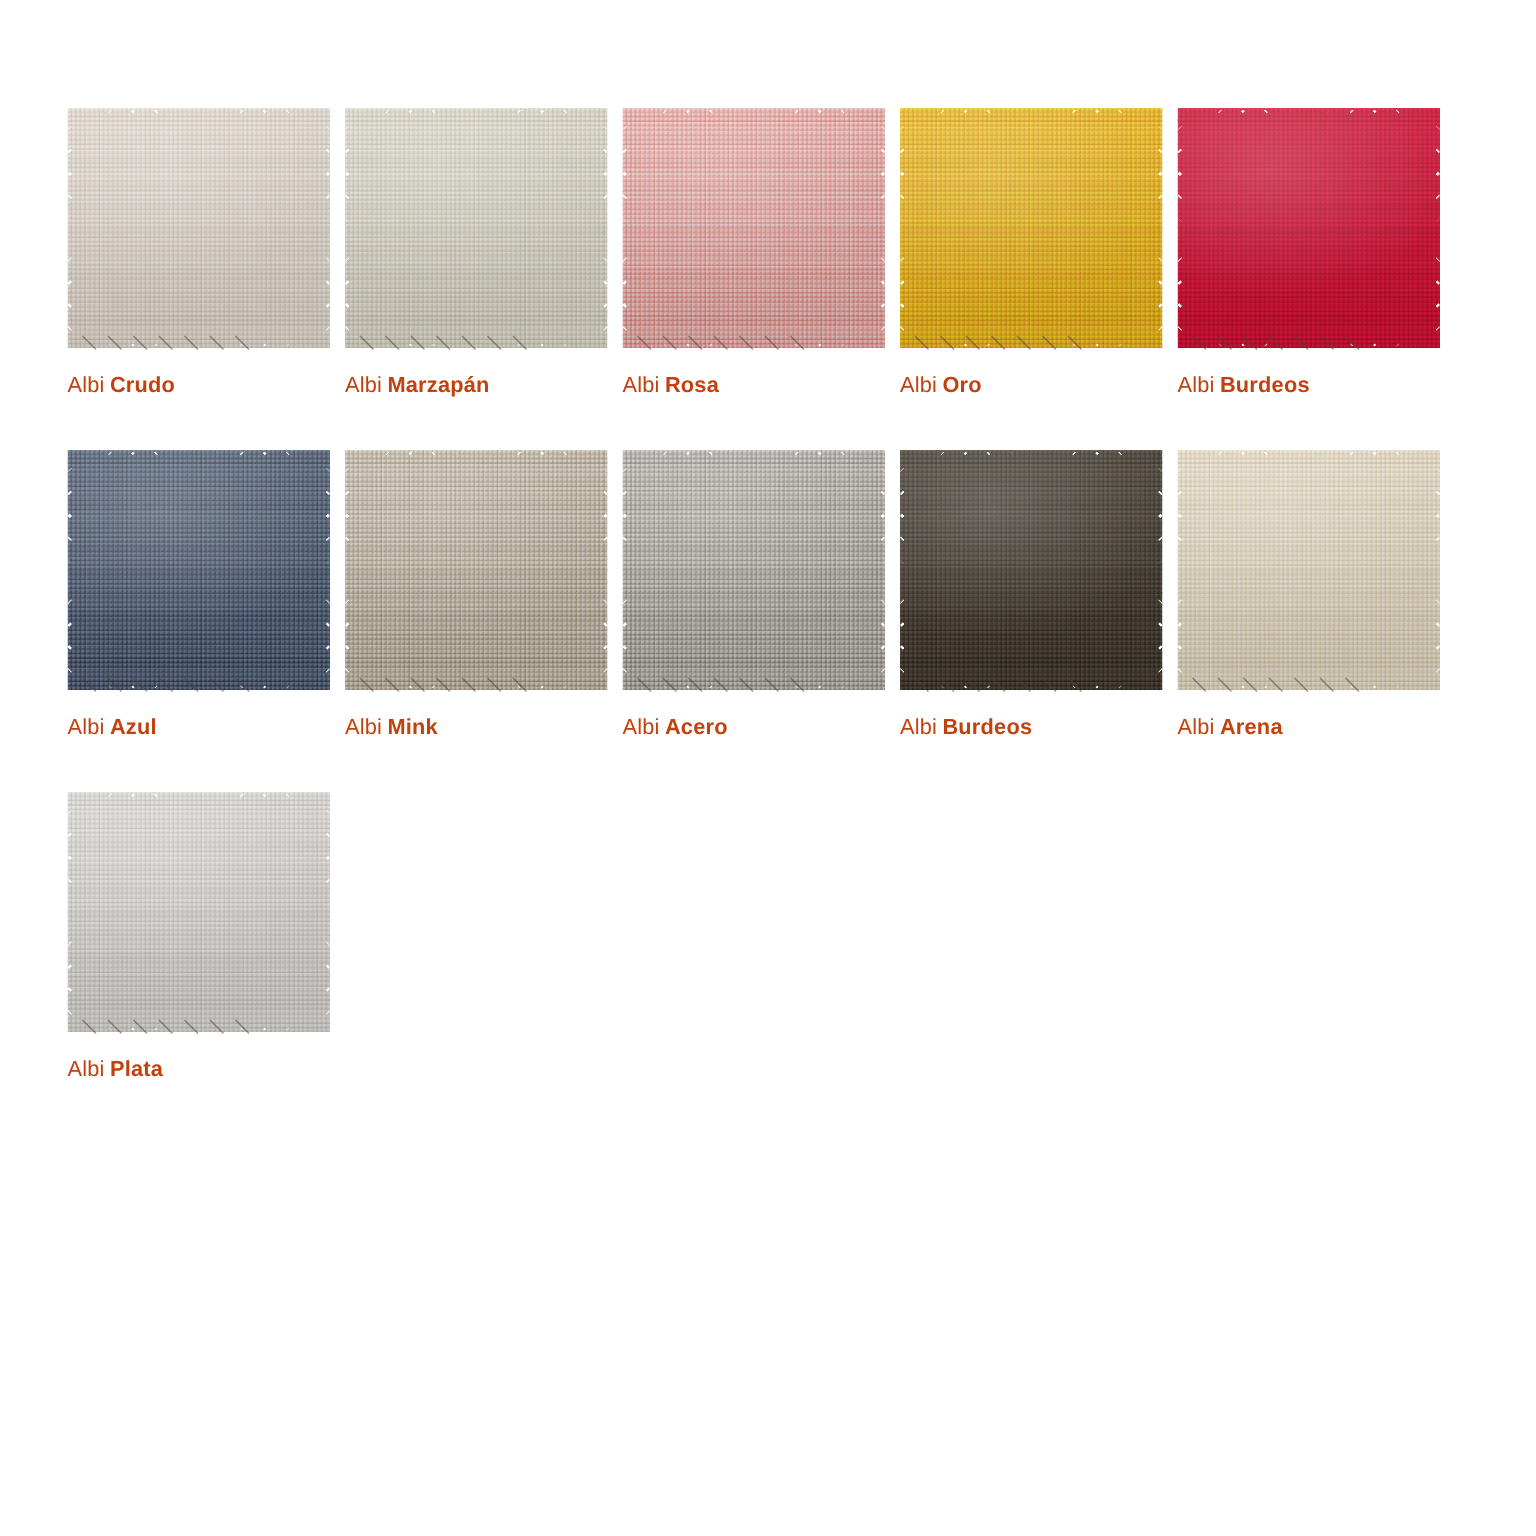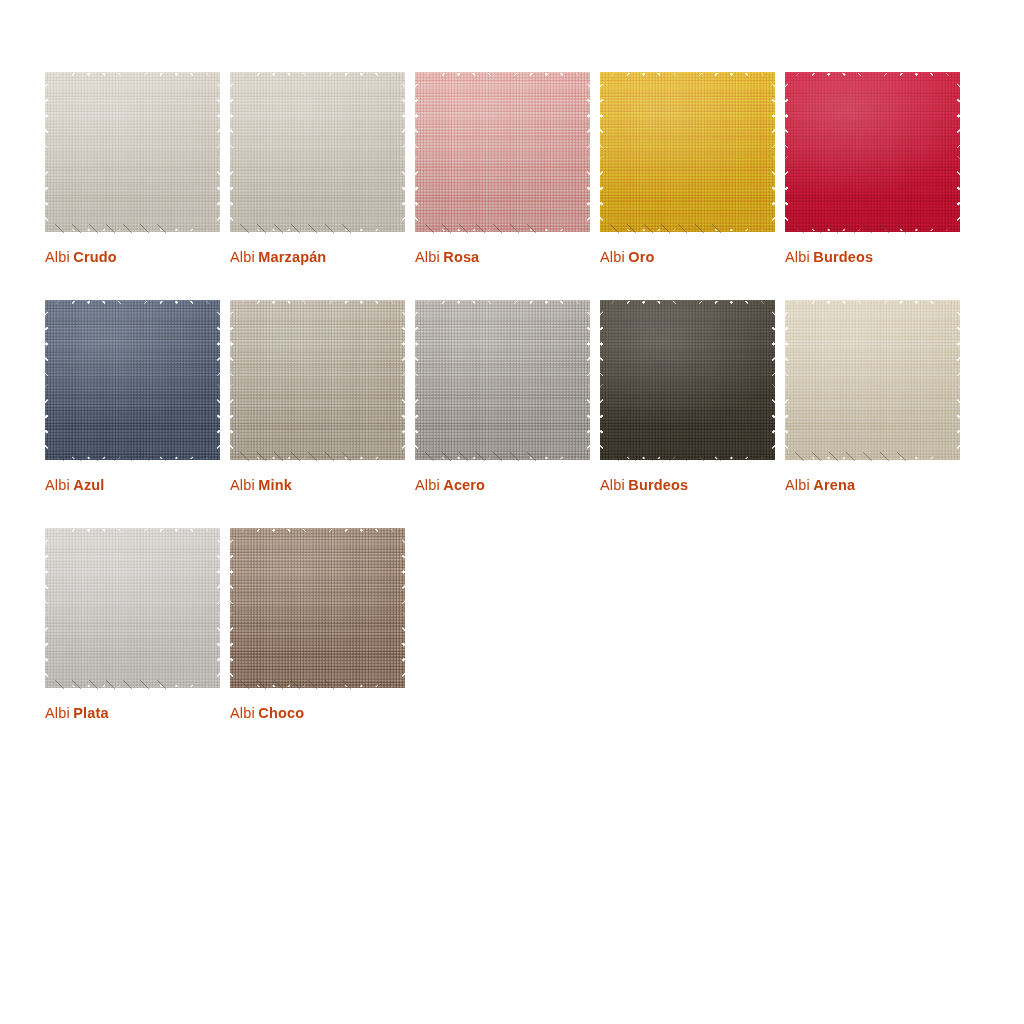--- a/index.html
+++ b/index.html
@@ -327,32 +327,14 @@
             <line x1="21" y1="1" x2="30" y2="10" stroke="#4a4038" stroke-width="0.9"></line>
             <line x1="38" y1="1" x2="47" y2="10" stroke="#4a4038" stroke-width="0.9"></line>
             <line x1="55" y1="1" x2="64" y2="10" stroke="#4a4038" stroke-width="0.9"></line>
             <line x1="72" y1="1" x2="81" y2="10" stroke="#4a4038" stroke-width="0.9"></line>
             <line x1="89" y1="1" x2="98" y2="10" stroke="#4a4038" stroke-width="0.9"></line>
             <line x1="106" y1="1" x2="115" y2="10" stroke="#4a4038" stroke-width="0.9"></line>
           </svg>
         </div>
         <div class="swatch-label"><span class="brand">Albi</span><span class="tone">Plata</span></div>
       </div>
-      <div class="swatch-cell">
-        <div class="swatch-chip">
-          <div class="chip-body" style="--fabric: #8d7362;">
-            <div class="chip-weave"></div>
-            <div class="chip-sheen"></div>
-          </div>
-          <svg class="chip-threads" viewBox="0 0 120 12">
-            <line x1="4" y1="1" x2="13" y2="10" stroke="#4a4038" stroke-width="0.9"></line>
-            <line x1="21" y1="1" x2="30" y2="10" stroke="#4a4038" stroke-width="0.9"></line>
-            <line x1="38" y1="1" x2="47" y2="10" stroke="#4a4038" stroke-width="0.9"></line>
-            <line x1="55" y1="1" x2="64" y2="10" stroke="#4a4038" stroke-width="0.9"></line>
-            <line x1="72" y1="1" x2="81" y2="10" stroke="#4a4038" stroke-width="0.9"></line>
-            <line x1="89" y1="1" x2="98" y2="10" stroke="#4a4038" stroke-width="0.9"></line>
-            <line x1="106" y1="1" x2="115" y2="10" stroke="#4a4038" stroke-width="0.9"></line>
-          </svg>
-        </div>
-        <div class="swatch-label"><span class="brand">Albi</span><span class="tone">Choco</span></div>
-      </div>
     </div>
 </div>
 
 </body></html>

